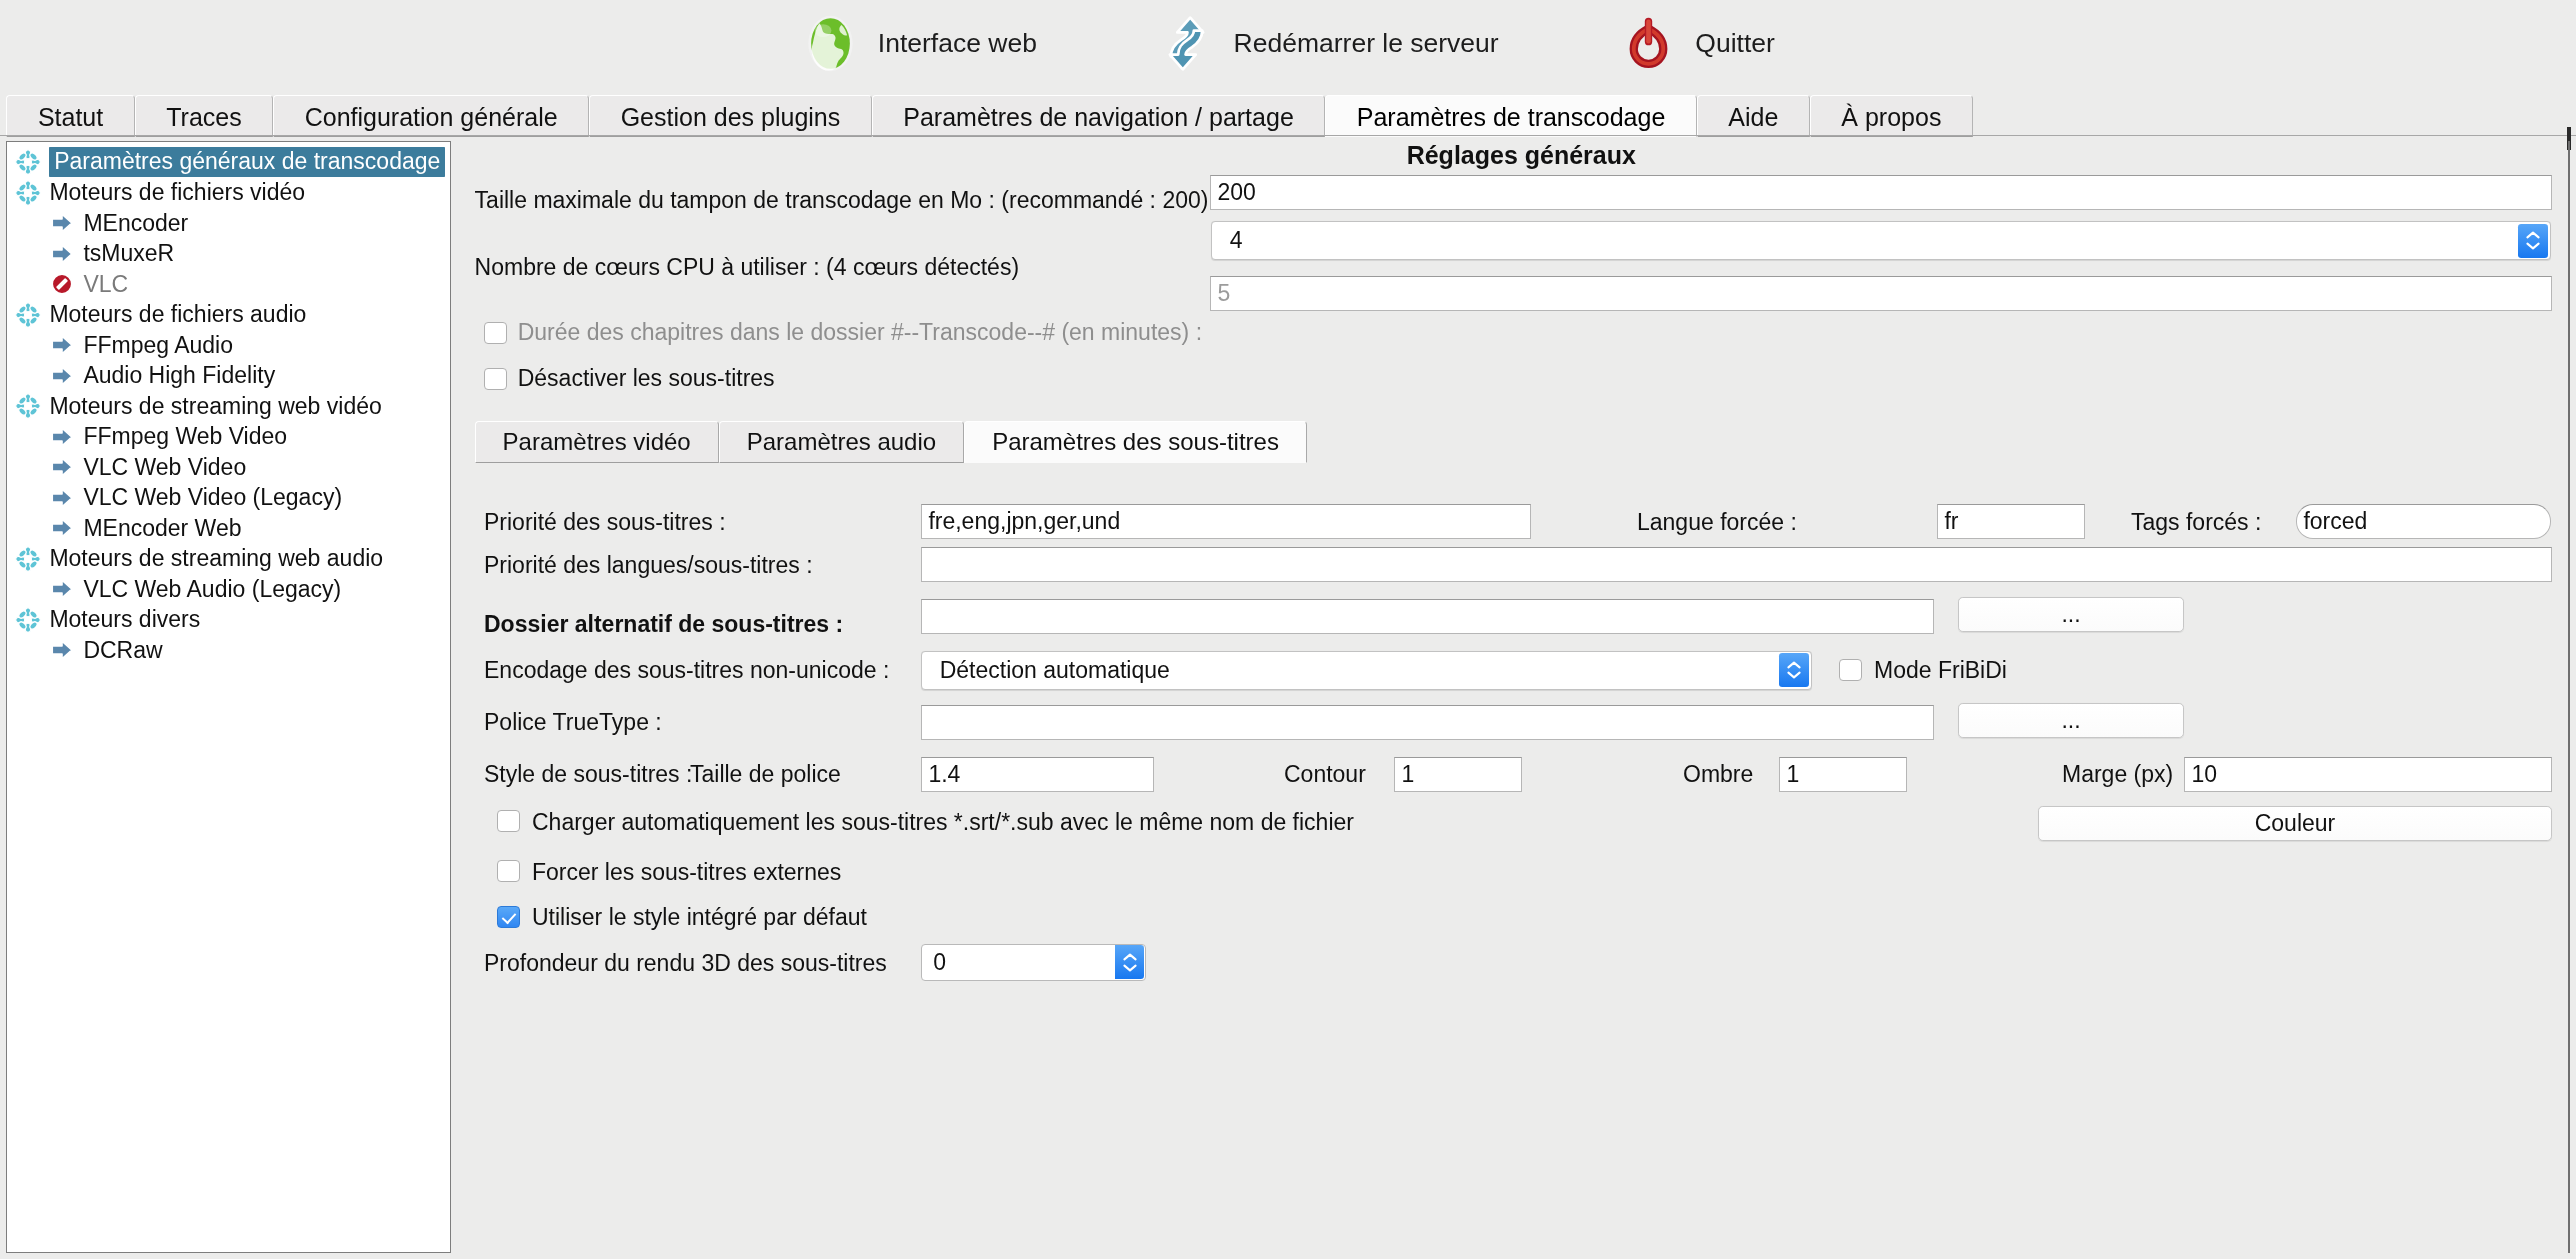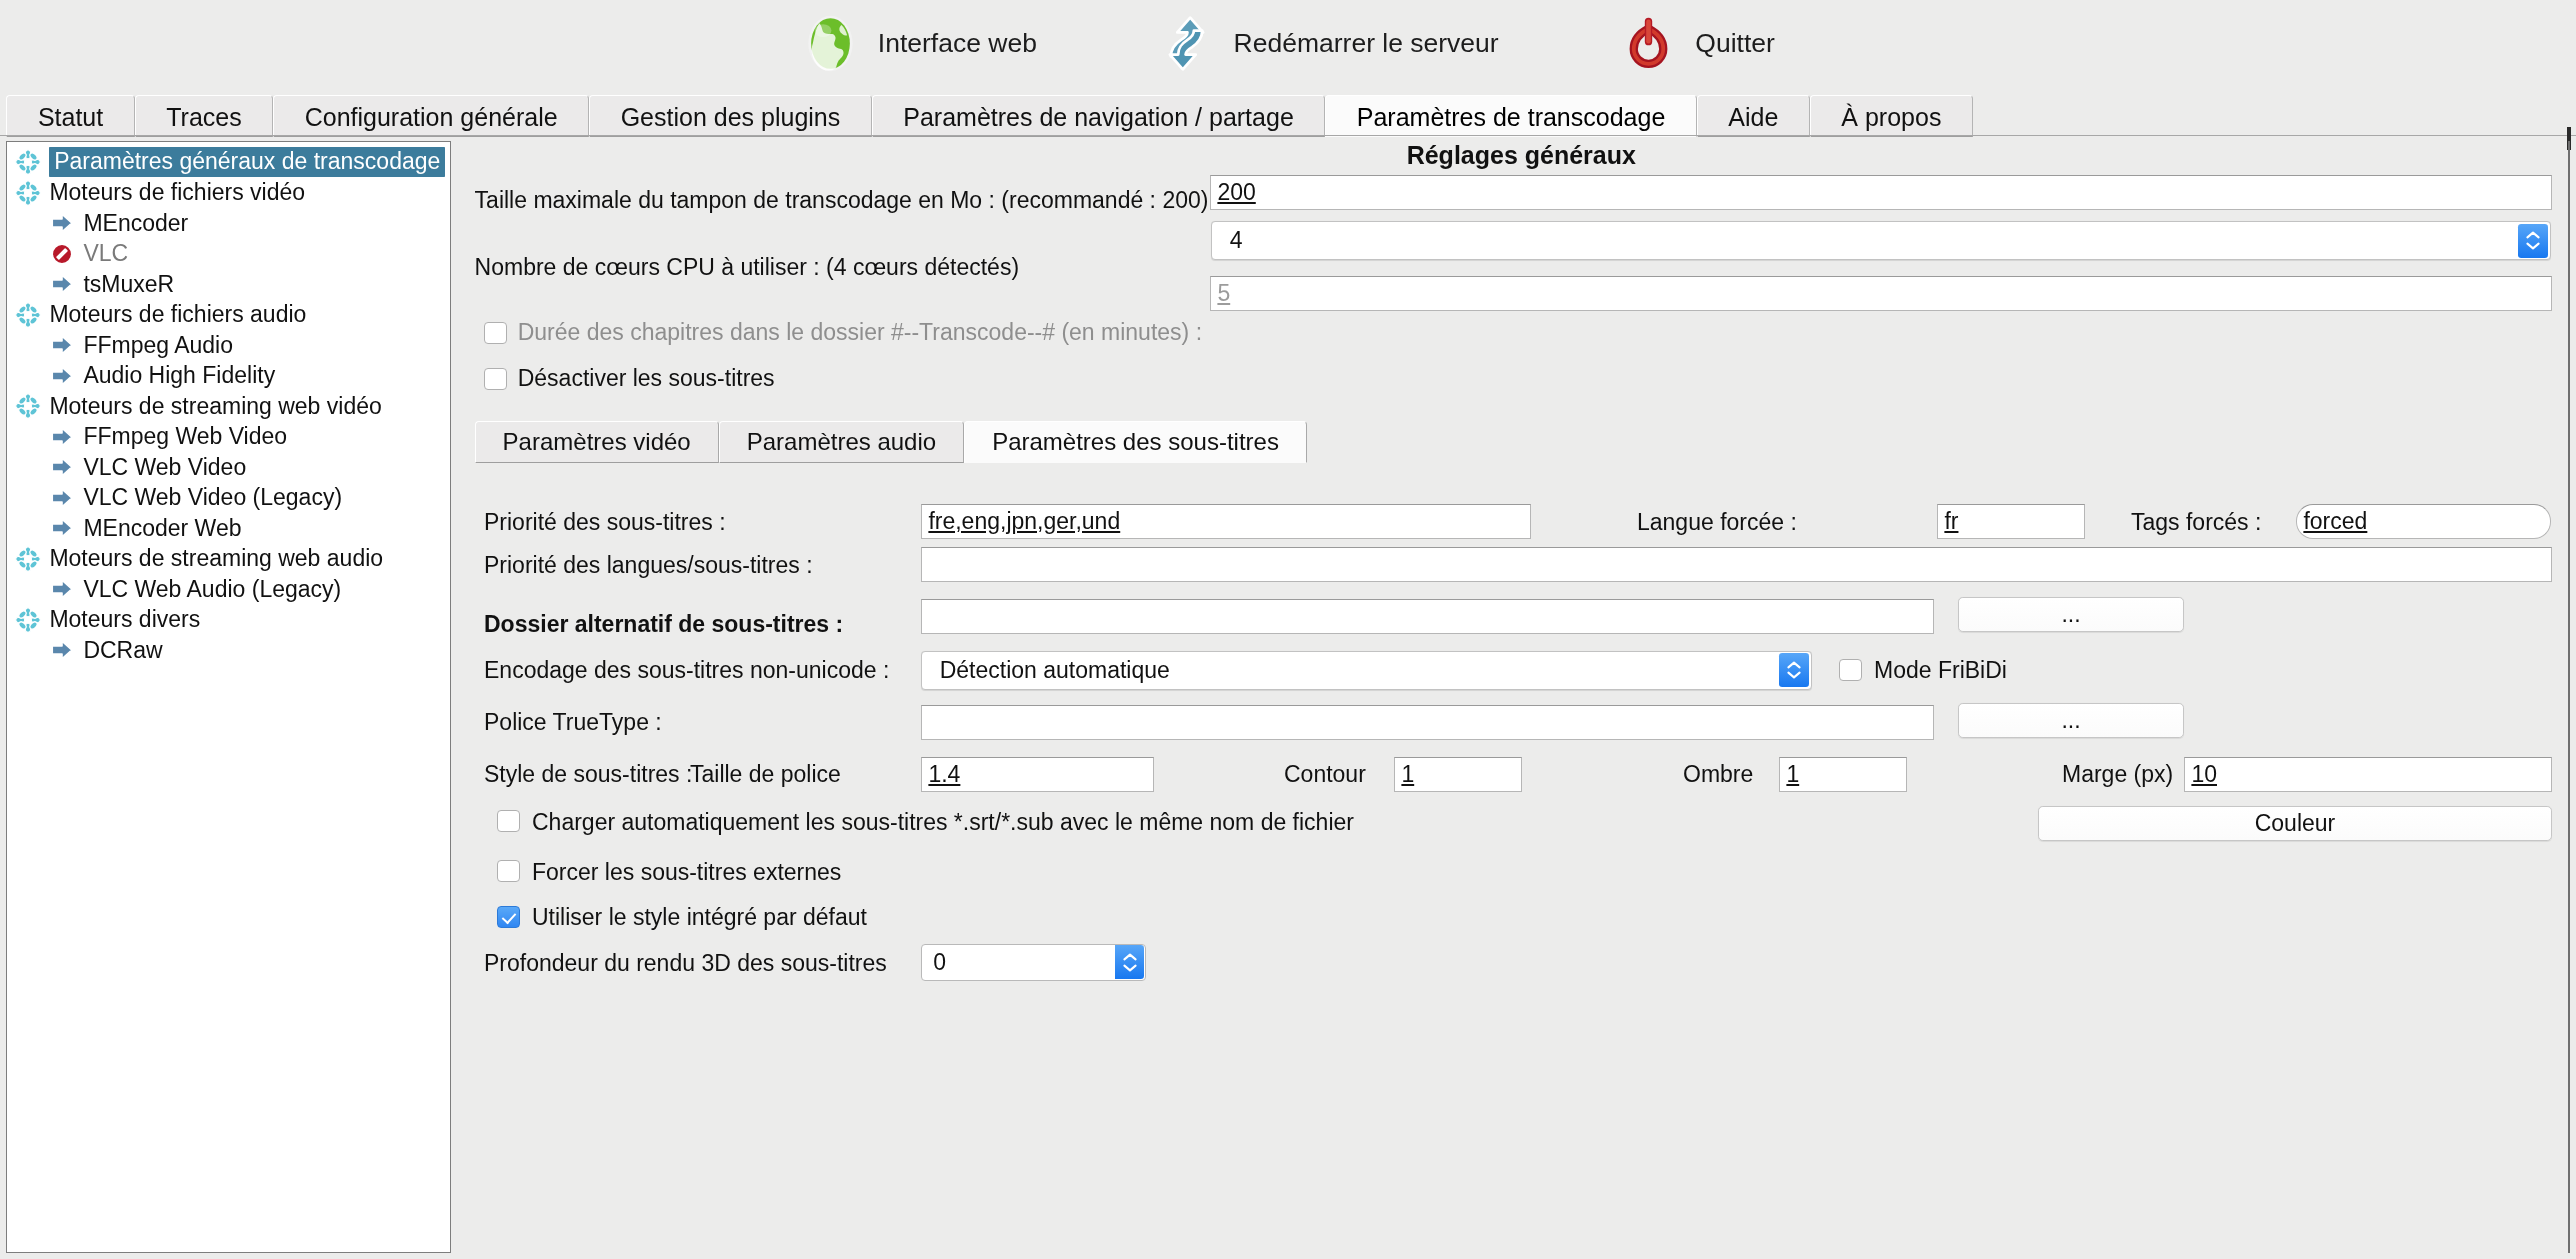--- a/index.html
+++ b/index.html
@@ -169,21 +169,20 @@
     border-top-color: #9a9a9a;
     box-sizing: border-box;
     height: 35px;
     font-size: 23px;
     color: #111;
     padding: 0 6.4px;
     font-family: "Liberation Sans", sans-serif;
     outline: none;
     display: flex;
     align-items: center;
-    text-decoration: underline;
   }
   .tfield.disabled { color: #9c9c9c; background: #ffffff; }
 
   
   .combo {
     position: relative;
     height: 39px;
     background: #ffffff;
     border: 0.8px solid #c2c2c2;
     border-radius: 4px;
@@ -436,33 +435,33 @@
           <span>
             <svg class="tree-icon" viewBox="0 0 32 32">
               <path d="M4 11h12V5l12 11-12 11v-6H4z" fill="#5a87ac" stroke="#ffffff" stroke-width="2" stroke-linejoin="round"></path>
             </svg>
           </span>
           <span class="tree-label">MEncoder</span>
         </div>
         <div class="tree-row child">
           <span>
             <svg class="tree-icon" viewBox="0 0 32 32">
+              <path d="M4 11h12V5l12 11-12 11v-6H4z" fill="#5a87ac" stroke="#ffffff" stroke-width="2" stroke-linejoin="round"></path>
+            </svg>
+          </span>
+          <span class="tree-label">tsMuxeR</span>
+        </div>
+        <div class="tree-row child">
+          <span>
+            <svg class="tree-icon" viewBox="0 0 32 32">
               <circle cx="16" cy="16" r="12" fill="#b8192a" stroke="#ffffff" stroke-width="2"></circle>
               <rect x="8" y="13.5" width="16" height="5" rx="1" fill="#ffffff" transform="rotate(-45 16 16)"></rect>
             </svg>
           </span>
           <span class="tree-label" style="color: rgb(122, 122, 122);">VLC</span>
-        </div>
-        <div class="tree-row child">
-          <span>
-            <svg class="tree-icon" viewBox="0 0 32 32">
-              <path d="M4 11h12V5l12 11-12 11v-6H4z" fill="#5a87ac" stroke="#ffffff" stroke-width="2" stroke-linejoin="round"></path>
-            </svg>
-          </span>
-          <span class="tree-label">tsMuxeR</span>
         </div>
         <div class="tree-row">
           <span>
             <svg class="tree-icon" viewBox="0 0 32 32">
               <g fill="#5ec4d6" stroke="#ffffff" stroke-width="1.6">
                 <ellipse cx="16" cy="6.5" rx="3.6" ry="5.6"></ellipse>
                 <ellipse cx="16" cy="25.5" rx="3.6" ry="5.6"></ellipse>
                 <ellipse cx="6.5" cy="16" rx="5.6" ry="3.6"></ellipse>
                 <ellipse cx="25.5" cy="16" rx="5.6" ry="3.6"></ellipse>
                 <ellipse cx="9.2" cy="9.2" rx="5.2" ry="3.4" transform="rotate(-45 9.2 9.2)"></ellipse>

